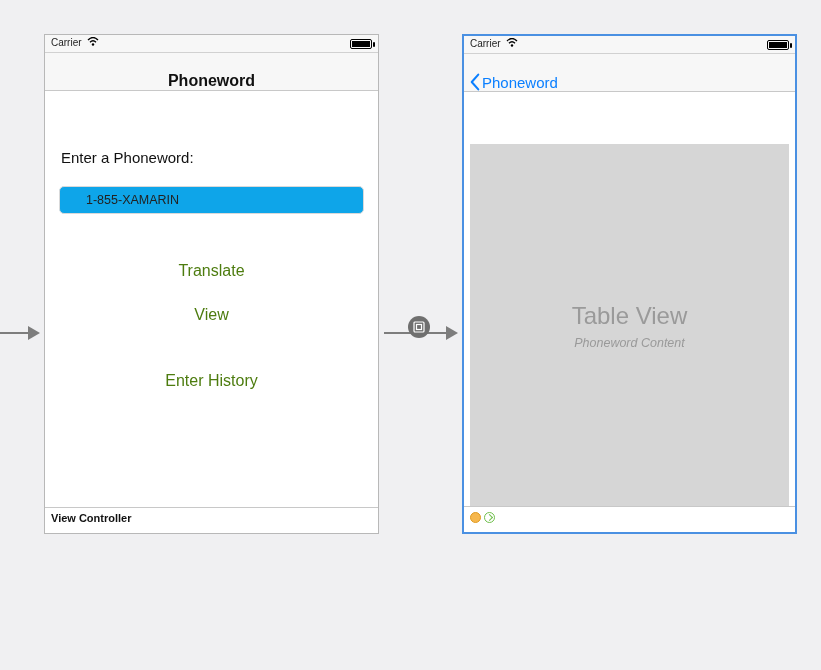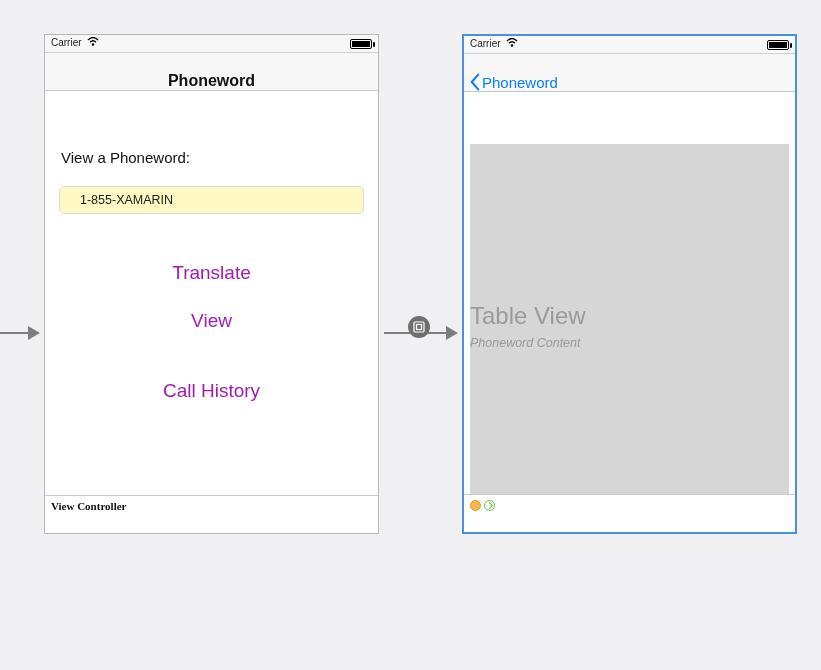--- a/index.html
+++ b/index.html
@@ -66,48 +66,47 @@
   .label {
     font-size: 15px;
     color: #111;
     margin: 58px 0 0 16px;
   }
   .textfield {
     margin: 20px 14px 0 14px;
     height: 28px;
     border: 1px solid #d9d9d9;
     border-radius: 5px;
-    padding: 4px 20px;
+    padding: 4px 26px;
     font-size: 12.5px;
     color: #222;
-    background: #fef9c3;
+    background: #0ea5e9;
     display: flex;
     align-items: center;
   }
   .btn {
     display: block;
     width: 100%;
     text-align: center;
-    color: #a21caf;
-    font-size: 19px;
+    color: #4d7c0f;
+    font-size: 16px;
     margin-top: 48px;
     cursor: pointer;
   }
   .btn.tight { margin-top: 26px; }
   .footerbar {
     position: absolute;
-    left: 0; right: 0; bottom: 16px;
+    left: 0; right: 0; bottom: 4px;
     height: 22px;
     background: #fff;
     border-top: 1px solid #c8c8c8;
     font-size: 11px;
     font-weight: 700;
     color: #111;
     padding: 4px 6px;
-    font-family: Liberation Serif, serif;
   }
   .footerbar.right {
     font-weight: 400;
     display:flex;
     align-items:center;
     gap:3px;
     padding:3px 6px;
   }
   .dot { width:11px; height:11px; border-radius:50%; display:inline-block; }
   .dot.orange{ background:#f6b74d; border:1px solid #e09a1f;}
@@ -118,20 +117,21 @@
     background:#fff;
   }
   .tableview {
     position:absolute;
     top: 108px;
     left:6px; right:6px;
     bottom: 24px;
     background:#d6d6d6;
     display:flex;
     flex-direction:column;
+    align-items:center;
     justify-content:center;
   }
   .tableview .tvtitle { color:#9a9a9a; font-size:24px; font-weight:400; }
   .tableview .tvsub { color:#9a9a9a; font-size:12.5px; font-style:italic; margin-top:6px; }
   .arrow {
     position:absolute;
     top: 326px;
     display:flex;
     align-items:center;
   }
@@ -178,27 +178,27 @@
         </svg>
     </span>
     <span class="battery">
         <span class="fill"></span>
       </span>
   </div>
   <div class="navbar">
     <div class="navtitle">Phoneword</div>
   </div>
   <div class="content">
-    <div class="label">View a Phoneword:</div>
+    <div class="label">Enter a Phoneword:</div>
     <div class="textfield">
       <span>1-855-XAMARIN</span>
     </div>
     <div class="btn">Translate</div>
     <div class="btn tight">View</div>
-    <div class="btn">Call History</div>
+    <div class="btn">Enter History</div>
   </div>
   <div class="footerbar">
     <span>View Controller</span>
   </div>
 </div>
 
 <div class="phone right">
   <div class="statusbar">
     <span class="carrier">Carrier</span>
     <span class="wifi">

